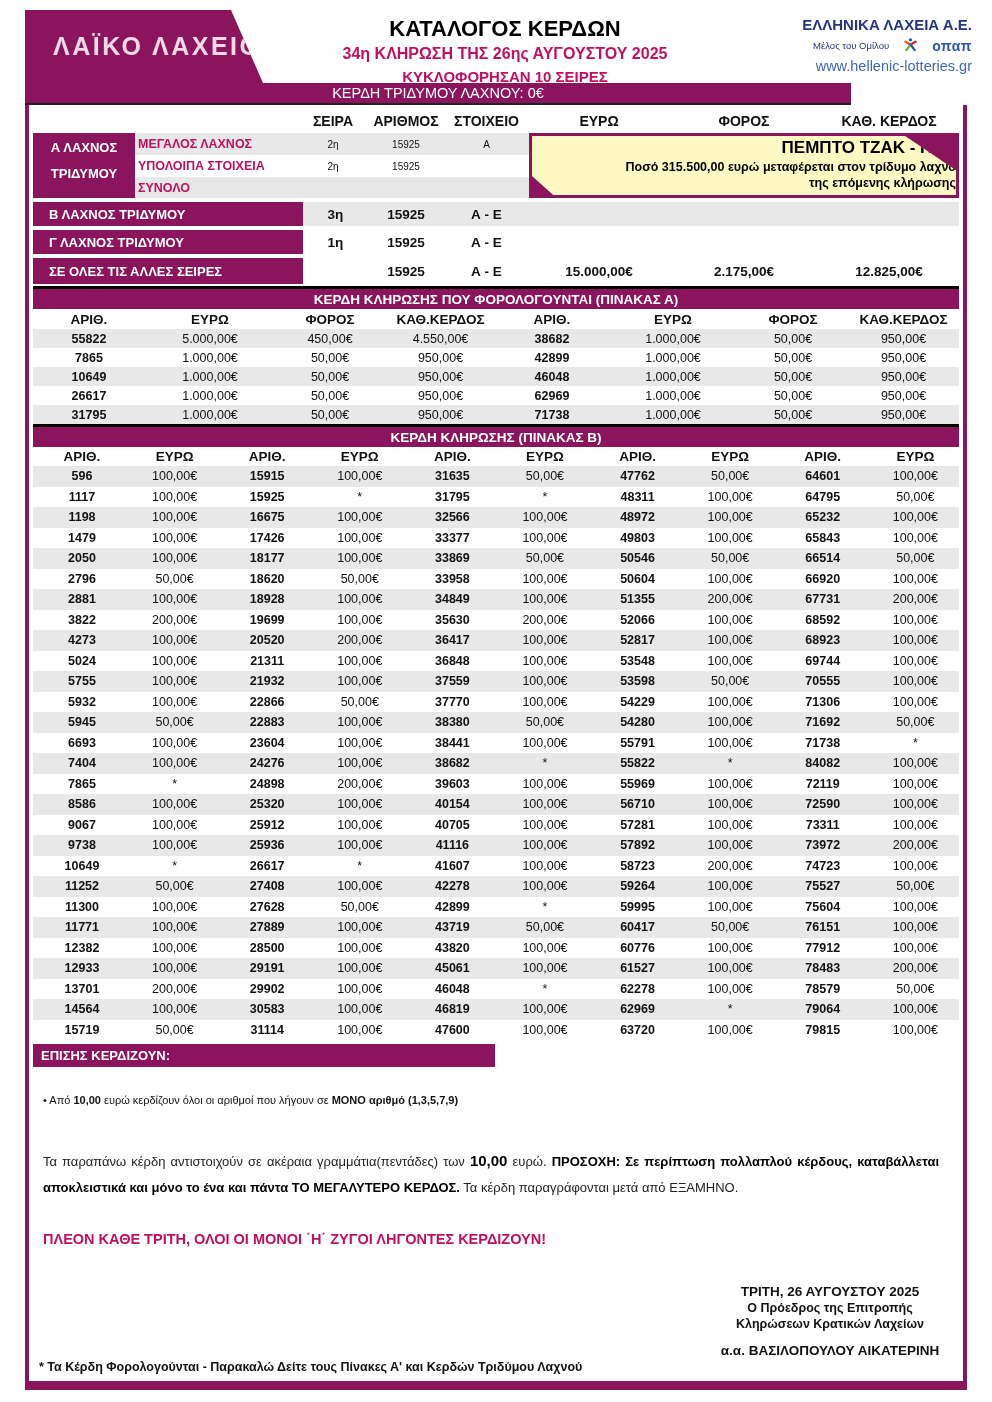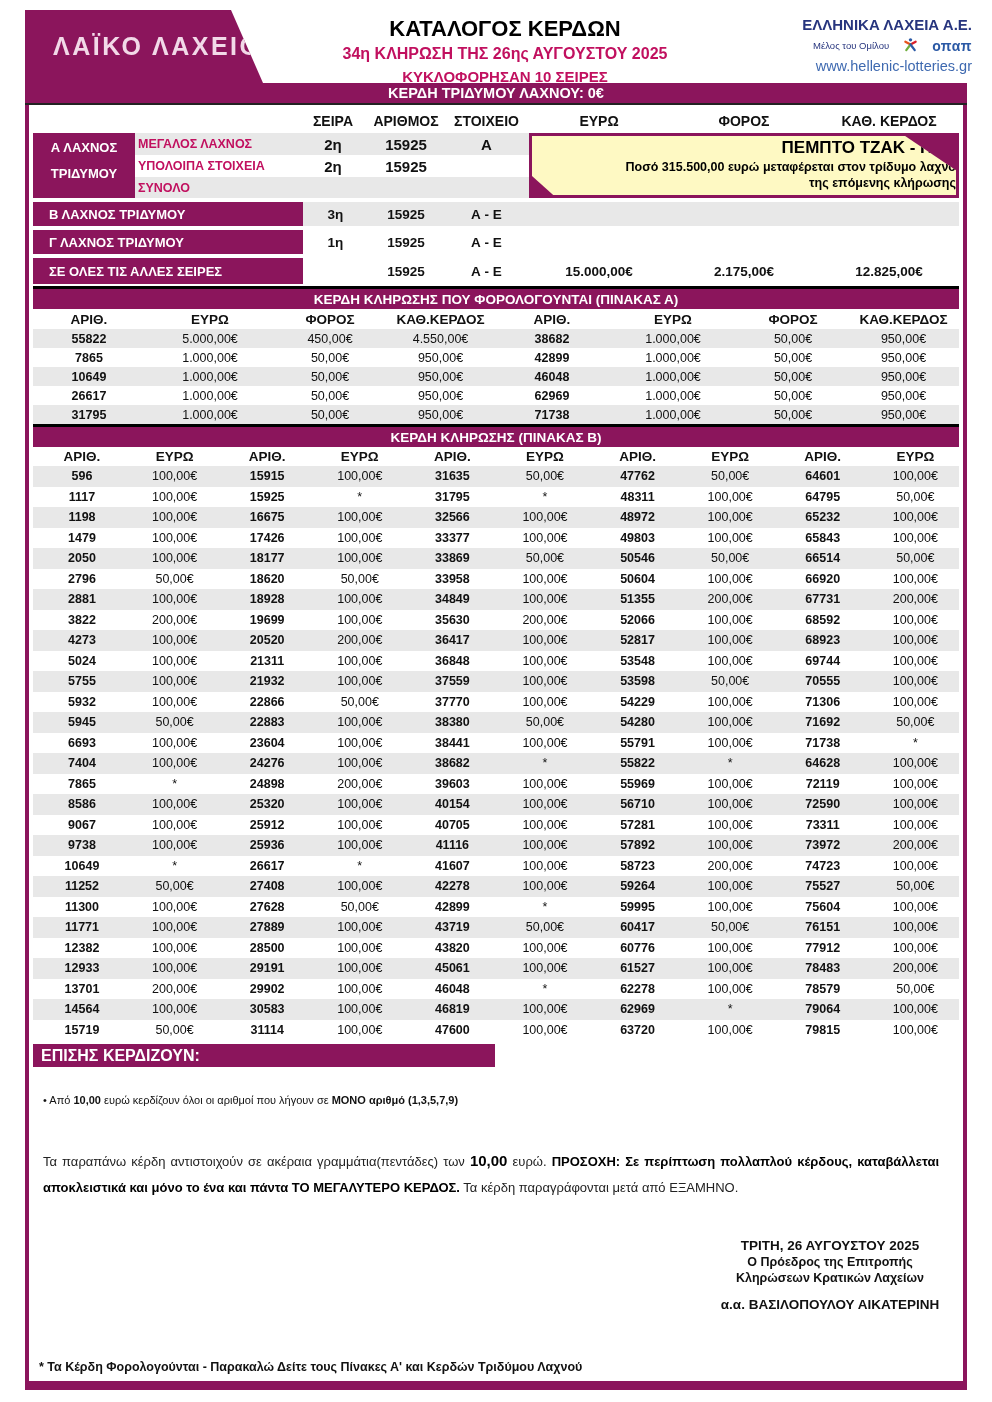--- a/index.html
+++ b/index.html
@@ -18,40 +18,40 @@
   .hc-title{font-size:22px; font-weight:bold; color:#000;}
   .hc-sub{font-size:16px; font-weight:bold; color:var(--pink); margin-top:3px;}
   .hc-series{font-size:15px; font-weight:bold; color:var(--pink); margin-top:5px;}
   .header-right{position:absolute; right:20px; top:16px; text-align:right;}
   .hr-company{font-size:15px; font-weight:bold; color:var(--blue);}
   .hr-member{font-size:9.5px; color:var(--blue); display:flex; align-items:center;
     justify-content:flex-end; gap:14px; margin-top:4px;}
   .hr-opap{font-size:14px; font-weight:bold; color:#2B59A5; letter-spacing:.5px;}
   .hr-site{font-size:14.5px; color:var(--link); margin-top:4px;}
 
-  .band0{position:absolute; left:25px; top:83px; width:942px; height:22px; background:var(--mag);
-    color:#fff; font-size:14.5px; font-weight:bold; display:flex; align-items:center;
+  .band0{position:absolute; left:25px; top:83px; width:826px; height:22px; background:var(--mag);
+    color:#fff; font-size:14.5px; font-weight:normal; display:flex; align-items:center;
     justify-content:center; border-bottom:2px solid #222;}
 
   
   .content{position:absolute; left:25px; top:105px; width:942px; bottom:12px;
     border:4px solid var(--mag); border-top:none; border-bottom-width:9px; padding:4px;}
 
   
   .trip{border-bottom:3px solid #000; padding-bottom:2px;}
   .trip-head{display:grid; grid-template-columns:102px 163px 70px 76px 85px 140px 150px 140px;
     height:24px; align-items:center; text-align:center; font-weight:bold; font-size:14px;}
   .trip-grid{display:grid; grid-template-columns:102px 163px 70px 76px 85px 140px 150px 140px;
     grid-template-rows:22px 22px 21px; position:relative;}
   .cell-a-label{grid-row:1/4; grid-column:1; background:var(--mag); color:#fff; font-weight:bold;
     font-size:13px; display:flex; flex-direction:column; justify-content:space-around;
     align-items:center; padding:2px 0 12px 0;}
   .trip-grid .lab{color:var(--pink); font-weight:bold; font-size:12.5px; display:flex;
     align-items:center; padding-left:3px;}
-  .trip-grid .val{font-weight:bold; font-size:15px; display:flex; align-items:center;
+  .trip-grid .val{font-weight:normal; font-size:10px; display:flex; align-items:center;
     justify-content:center;}
   .bg-g{background:var(--grey);}
   .jackpot{grid-row:1/4; grid-column:6/9; background:var(--mag); position:relative; padding:3px;}
   .jack-inner{width:100%; height:100%; background:#fef9c3;
     clip-path:polygon(0 0, 88% 0, 100% 58%, 100% 100%, 5% 100%, 0 68%);
     text-align:right; padding-top:2px;}
   .jack-title{font-size:17px; font-weight:bold; color:#000;}
   .jack-line{font-size:12.5px; font-weight:bold; color:#000; margin-top:2px;}
   .srow{display:grid; grid-template-columns:270px 65px 76px 85px 140px 150px 140px;
     height:24px; margin-top:4px;}
@@ -71,21 +71,21 @@
   .ta-row .num{font-weight:bold;}
 
   
   .tb-head,.tb-row{display:grid; grid-template-columns:repeat(5, 98px 87.2px);}
   .tb-head{height:19px; align-items:center; text-align:center; font-weight:bold; font-size:13.5px;}
   .tb-row{height:20.5px; align-items:center; text-align:center; font-size:12.5px;}
   .tb-row .num{font-weight:bold;}
 
   
   .also-band{margin-top:4px; width:462px; height:23px; background:var(--mag); color:#fff;
-    font-weight:bold; font-size:16px; display:flex; align-items:center; padding-left:8px;}
+    font-weight:bold; font-size:13px; display:flex; align-items:center; padding-left:8px;}
   .bullet{margin:27px 0 0 10px; font-size:11px;}
   .bullet b{font-weight:bold;}
   .para{margin:40px 20px 0 10px; font-size:13px; text-align:justify; line-height:1.95; color:#222;}
   .para b{color:#000;}
   .nextdraw{margin:4px 0 0 10px; font-size:13.5px; font-weight:bold;}
   .slogan{margin:30px 0 0 10px; font-size:14.5px; font-weight:bold; color:var(--pink);}
   .signature{margin:36px 4px 0 auto; width:250px; text-align:center; font-weight:bold;
     font-size:12.5px; line-height:1.3;}
   .sig-date{font-size:13.5px;}
   .sig-name{margin-top:9px; font-size:13.5px;}
@@ -435,21 +435,21 @@
       </div>
       <div class="tb-row bg-g">
         <div class="num">7404</div>
         <div class="">100,00€</div>
         <div class="num">24276</div>
         <div class="">100,00€</div>
         <div class="num">38682</div>
         <div class="">*</div>
         <div class="num">55822</div>
         <div class="">*</div>
-        <div class="num">64628</div>
+        <div class="num">84082</div>
         <div class="">100,00€</div>
       </div>
       <div class="tb-row">
         <div class="num">7865</div>
         <div class="">*</div>
         <div class="num">24898</div>
         <div class="">200,00€</div>
         <div class="num">39603</div>
         <div class="">100,00€</div>
         <div class="num">55969</div>
@@ -599,20 +599,21 @@
         <div class="num">63720</div>
         <div class="">100,00€</div>
         <div class="num">79815</div>
         <div class="">100,00€</div>
       </div>
     </div>
 
   <div class="also-band">ΕΠΙΣΗΣ ΚΕΡΔΙΖΟΥΝ:</div>
   <div class="bullet"><span>• Από </span><b>10,00</b><span> ευρώ κερδίζουν όλοι οι αριθμοί που λήγουν σε </span><b>ΜΟΝΟ αριθμό (1,3,5,7,9)</b></div>
   <div class="para"><span>Τα παραπάνω κέρδη αντιστοιχούν σε ακέραια γραμμάτια(πεντάδες) των </span><b style="font-size:15px">10,00</b><span> ευρώ. </span><b>ΠΡΟΣΟΧΗ: Σε περίπτωση πολλαπλού κέρδους, καταβάλλεται αποκλειστικά και  μόνο το ένα και πάντα ΤΟ ΜΕΓΑΛΥΤΕΡΟ ΚΕΡΔΟΣ.</b><span> Τα κέρδη παραγράφονται μετά από ΕΞΑΜΗΝΟ.</span></div>
+  <div class="slogan">ΠΛΕΟΝ ΚΑΘΕ ΤΡΙΤΗ, ΟΛΟΙ ΟΙ ΜΟΝΟΙ ΄Η΄ ΖΥΓΟΙ ΛΗΓΟΝΤΕΣ ΚΕΡΔΙΖΟΥΝ!</div>
 
   <div class="signature">
     <div class="sig-date">ΤΡΙΤΗ, 26 ΑΥΓΟΥΣΤΟΥ 2025</div>
     <div>Ο Πρόεδρος της Επιτροπής</div>
     <div>Κληρώσεων Κρατικών Λαχείων</div>
     <div class="sig-name">α.α. ΒΑΣΙΛΟΠΟΥΛΟΥ ΑΙΚΑΤΕΡΙΝΗ</div>
   </div>
 
   <div class="footnote">* Τα Κέρδη Φορολογούνται - Παρακαλώ Δείτε τους Πίνακες Α' και  Κερδών Τριδύμου Λαχνού</div>
 </div>

